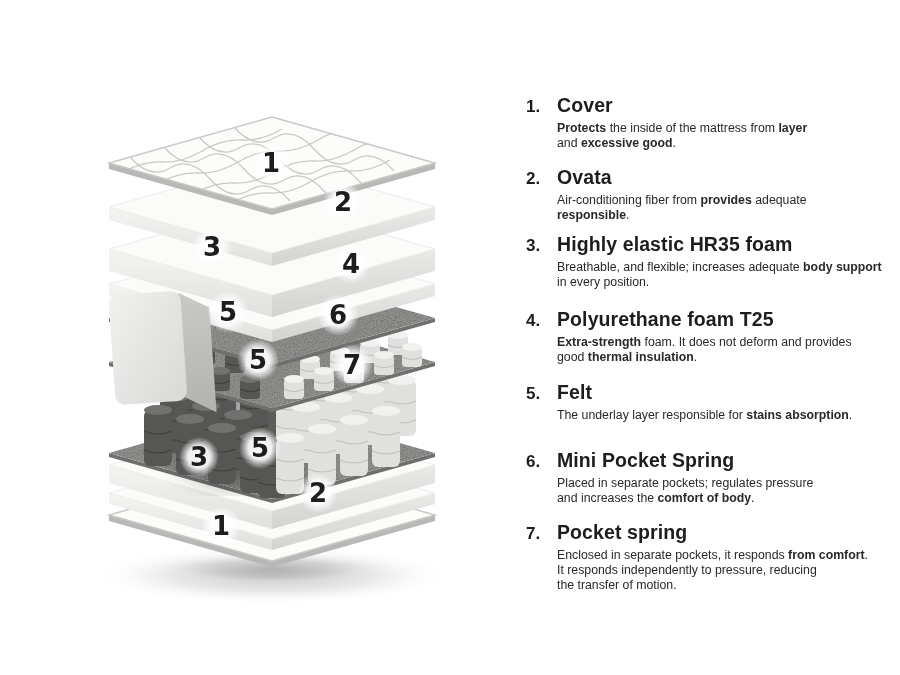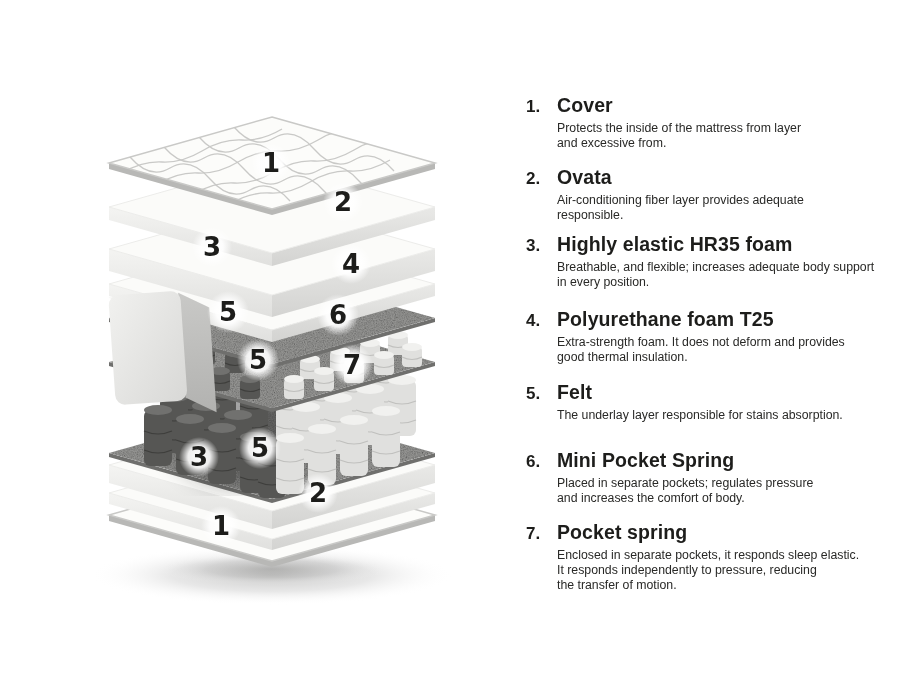--- a/index.html
+++ b/index.html
@@ -12,21 +12,21 @@
   .page{position:absolute;inset:0}
   .diagram{position:absolute;left:60px;top:85px;width:420px;height:540px}
   .diagram svg{display:block;width:100%;height:100%}
 
   
   .legend{position:absolute;left:0;top:0;width:900px;height:675px}
   .legend-item{position:absolute;left:526px;display:flex;align-items:baseline}
   .legend-num{width:31px;flex:none;font-weight:bold;font-size:17px;color:var(--text,#1d1d1b)}
   .legend-title{margin:0;font-size:19.5px;line-height:21px;font-weight:bold;letter-spacing:.1px;color:var(--text,#1d1d1b)}
   .legend-body{margin:5px 0 0;font-size:12.3px;line-height:14.8px;white-space:pre-line;width:348px;color:#29292 7;color:#292927}
-  .legend-body b{font-weight:normal}
+  .legend-body b{font-weight:bold}
 
   
   .foam-top{fill:#fbfbf9;stroke:#ececea;stroke-width:1}
   .foam-lf{fill:url(#sideL)}
   .foam-rf{fill:url(#sideR)}
   .quilt-top{fill:#fcfcfa;stroke:#c9c9c7;stroke-width:1.5}
   .quilt-edge{fill:var(--quilt-edge,#b8b8b6)}
   .quilt-line{fill:none;stroke:#c6c6c4;stroke-width:1.3;opacity:.95}
   .felt-top{fill:var(--felt,#949492);filter:url(#speckle)}
   .felt-lf,.felt-rf{fill:#6f6f6d}
@@ -455,29 +455,29 @@
     </svg>
   </div>
 
   <div class="legend">
 
     <div class="legend-item" style="top:95px">
       <div class="legend-num">1.</div>
       <div class="legend-text">
         <h2 class="legend-title">Cover</h2>
         <p class="legend-body"><b>Protects</b><span> the inside of the mattress from </span><b>layer</b><span>
-and </span><b>excessive from</b><span>.</span></p>
+and </span><b>excessive good</b><span>.</span></p>
       </div>
     </div>
 
     <div class="legend-item" style="top:167px">
       <div class="legend-num">2.</div>
       <div class="legend-text">
         <h2 class="legend-title">Ovata</h2>
-        <p class="legend-body"><span>Air-conditioning fiber layer </span><b>provides</b><span> adequate
+        <p class="legend-body"><span>Air-conditioning fiber from </span><b>provides</b><span> adequate
 </span><b>responsible</b><span>.</span></p>
       </div>
     </div>
 
     <div class="legend-item" style="top:234px">
       <div class="legend-num">3.</div>
       <div class="legend-text">
         <h2 class="legend-title">Highly elastic HR35 foam</h2>
         <p class="legend-body"><span>Breathable, and flexible; increases adequate </span><b>body support</b><span>
 in every position.</span></p>
@@ -507,20 +507,20 @@
         <h2 class="legend-title">Mini Pocket Spring</h2>
         <p class="legend-body"><span>Placed in separate pockets; regulates pressure
 and increases the </span><b>comfort of body</b><span>.</span></p>
       </div>
     </div>
 
     <div class="legend-item" style="top:522px">
       <div class="legend-num">7.</div>
       <div class="legend-text">
         <h2 class="legend-title">Pocket spring</h2>
-        <p class="legend-body"><span>Enclosed in separate pockets, it responds </span><b>sleep elastic</b><span>.
+        <p class="legend-body"><span>Enclosed in separate pockets, it responds </span><b>from comfort</b><span>.
 It responds independently to pressure, reducing
 the transfer of motion.</span></p>
       </div>
     </div>
 
   </div>
 </div>
 
 </body></html>

